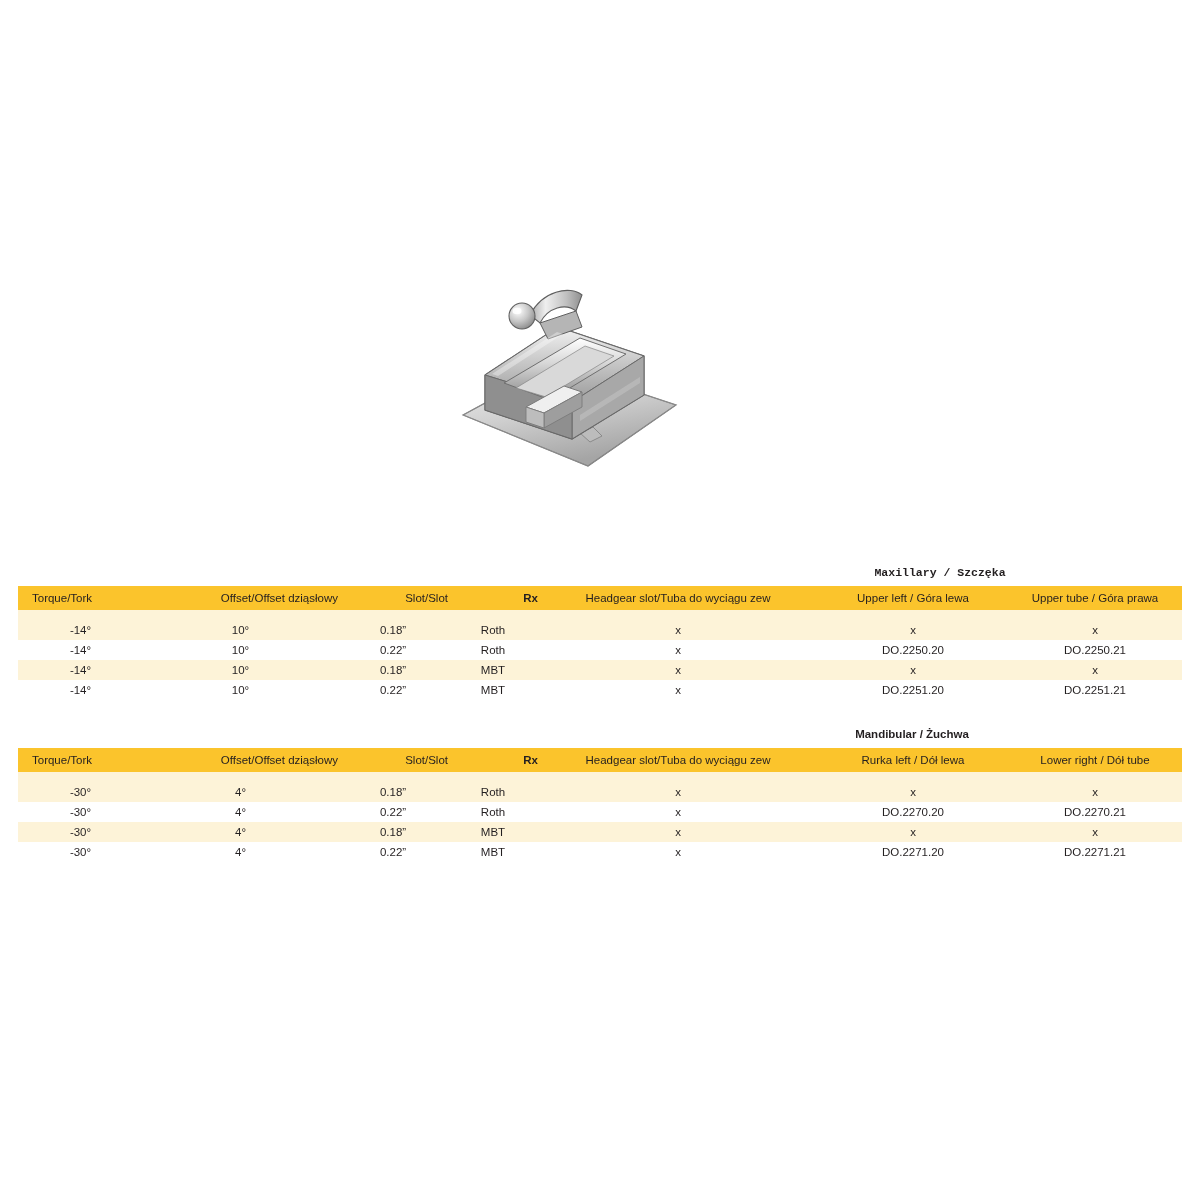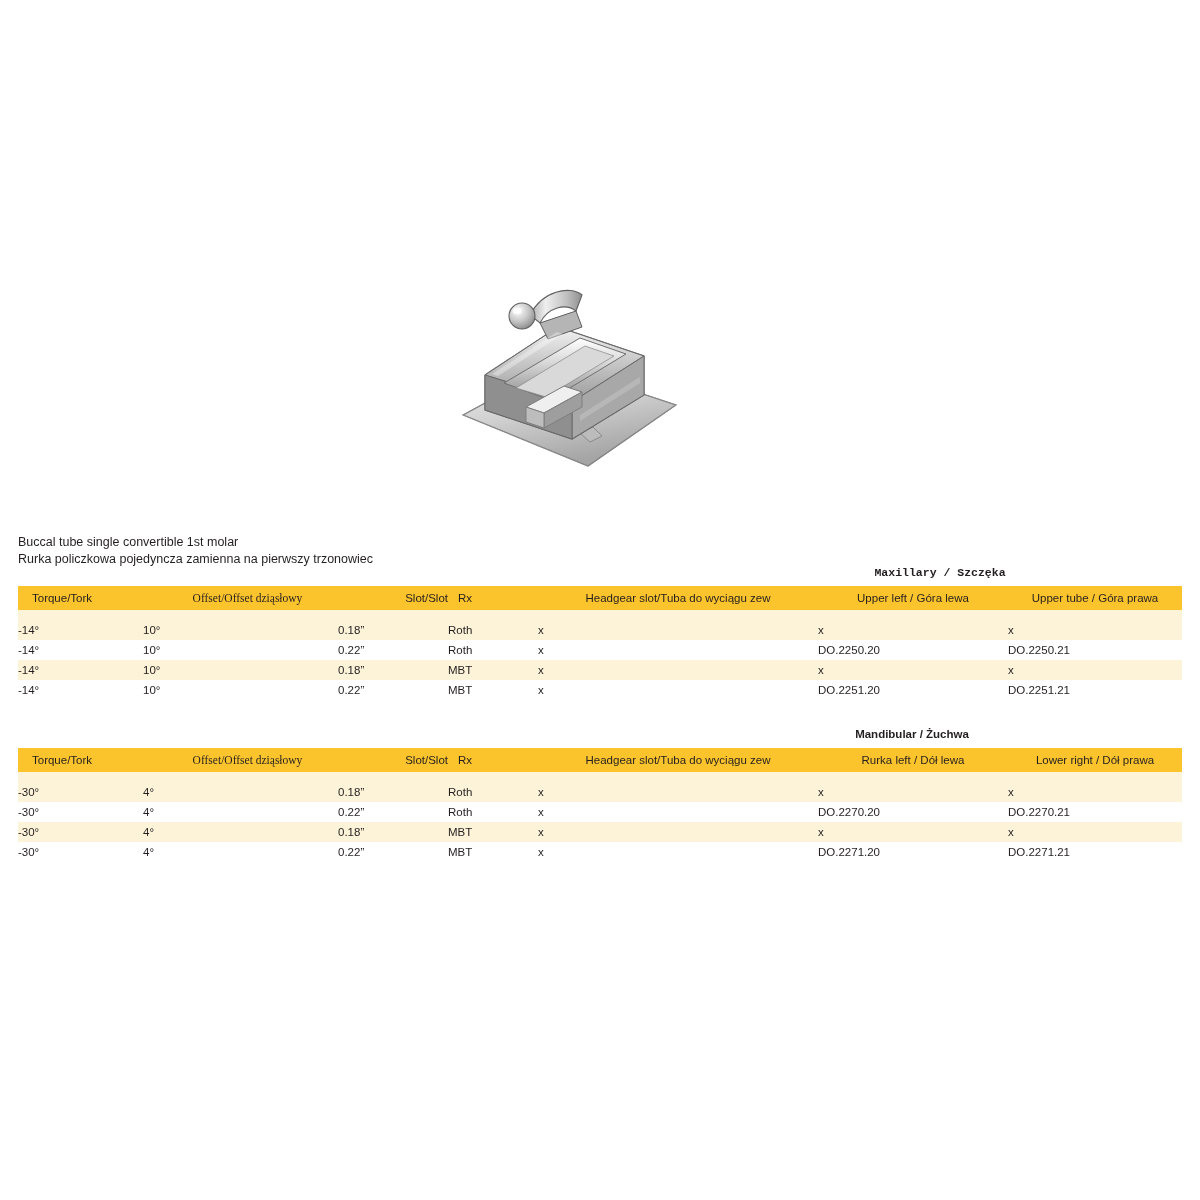--- a/index.html
+++ b/index.html
@@ -90,26 +90,27 @@
     color: #231f20;
     font-size: 11.5px;
     font-weight: normal;
     text-align: center;
     height: 24px;
     padding: 0;
     border: none;
     vertical-align: middle;
   }
   .spec-table thead th.col-torque { text-align: left; padding-left: 14px; }
-  .spec-table thead th.col-offset { text-align: center; padding-left: 14px; font-family: Liberation Serif, serif; }
+  .spec-table thead th.col-offset { text-align: right; padding-left: 14px; }
   .spec-table thead th.col-slot { text-align: right; padding-left: 14px; }
-  .spec-table thead th.col-rx { text-align: left; padding-left: 10px; }
+  .spec-table thead th.col-rx { text-align: right; padding-left: 10px; font-weight: bold; }
 
   .spec-table tbody td {
     font-size: 11.5px;
+    text-align: center;
     height: 20px;
     padding: 0;
     border: none;
     vertical-align: middle;
     color: #231f20;
     margin-left: 32px;
   }
   .spec-table tbody tr.odd td {
     background: #fdf3d8;
   }
@@ -198,24 +199,20 @@
       <path d="M110 68 L146 56 L152 72 L118 84 Z" fill="#b5b5b5" stroke="#5f5f5f" stroke-width="1"></path>
 
       <circle cx="92" cy="61" r="13" fill="url(#gBall)" stroke="#5f5f5f" stroke-width="1.1"></circle>
       <ellipse cx="87" cy="56" rx="4.5" ry="3.2" fill="#ffffff" opacity="0.85"></ellipse>
 
       <path d="M62 119 L127 77 L133 79 L68 121 Z" fill="#ffffff" opacity="0.35"></path>
       <path d="M150 160 L210 122 L210 128 L150 166 Z" fill="#ffffff" opacity="0.18"></path>
     </svg>
   </div>
 
-  <div class="caption-block">
-    <div class="caption-en">Buccal tube single convertible 1st molar</div>
-    <div class="caption-pl">Rurka policzkowa pojedyncza zamienna na pierwszy trzonowiec</div>
-  </div>
 
   <div class="arch-title" id="maxillary-title">Maxillary / Szczęka</div>
 
   <table class="spec-table" id="table-maxillary">
     <colgroup>
       <col class="c-torque">
         <col class="c-offset">
         <col class="c-slot">
         <col class="c-rx">
       <col class="c-head">
@@ -289,21 +286,21 @@
         <col class="c-right">
     </colgroup>
     <thead>
       <tr>
         <th class="col-torque">Torque/Tork</th>
         <th class="col-offset">Offset/Offset dziąsłowy</th>
         <th class="col-slot">Slot/Slot</th>
         <th class="col-rx">Rx</th>
         <th>Headgear slot/Tuba do wyciągu zew</th>
         <th>Rurka left / Dół lewa</th>
-        <th>Lower right / Dół prawa</th>
+        <th>Lower right / Dół tube</th>
       </tr>
     </thead>
     <tbody>
       <tr class="spacer shaded">
         <td colspan="7"></td>
       </tr>
       <tr class="odd">
         <td>-30°</td>
         <td>4°</td>
         <td>0.18”</td>

